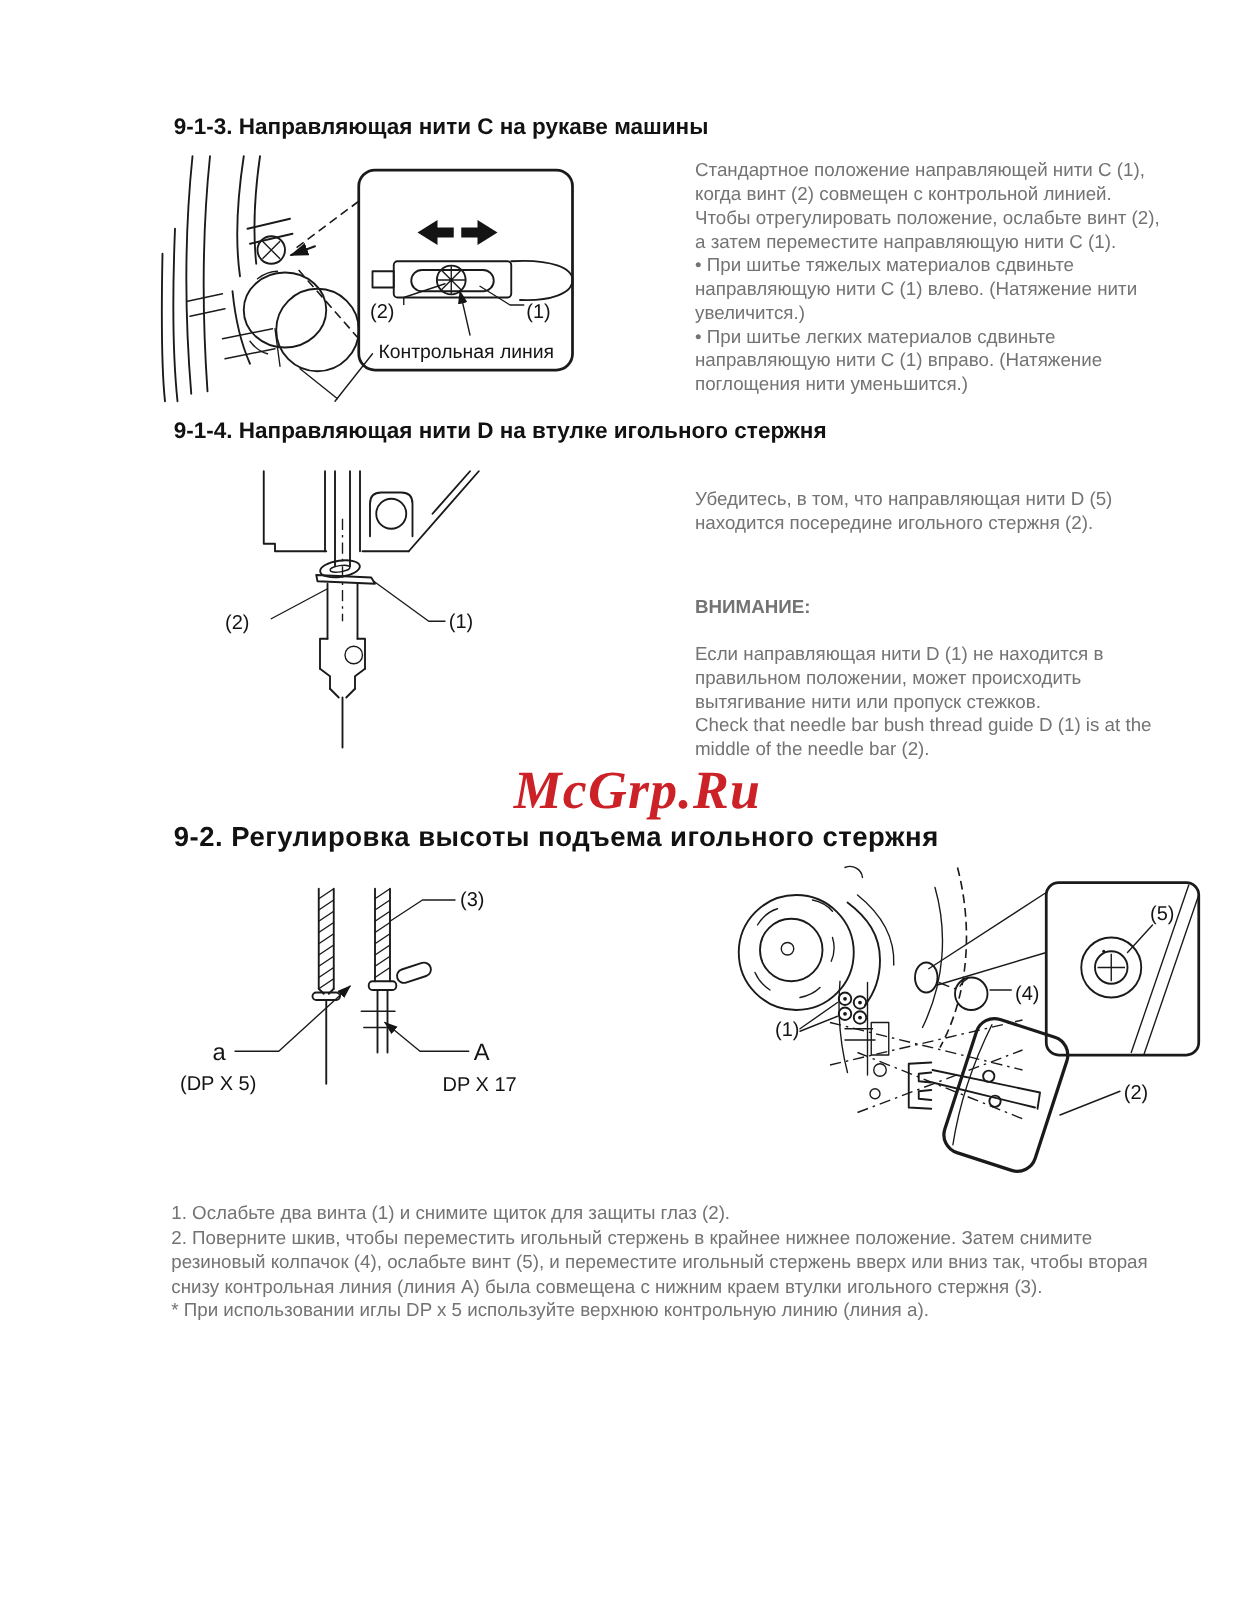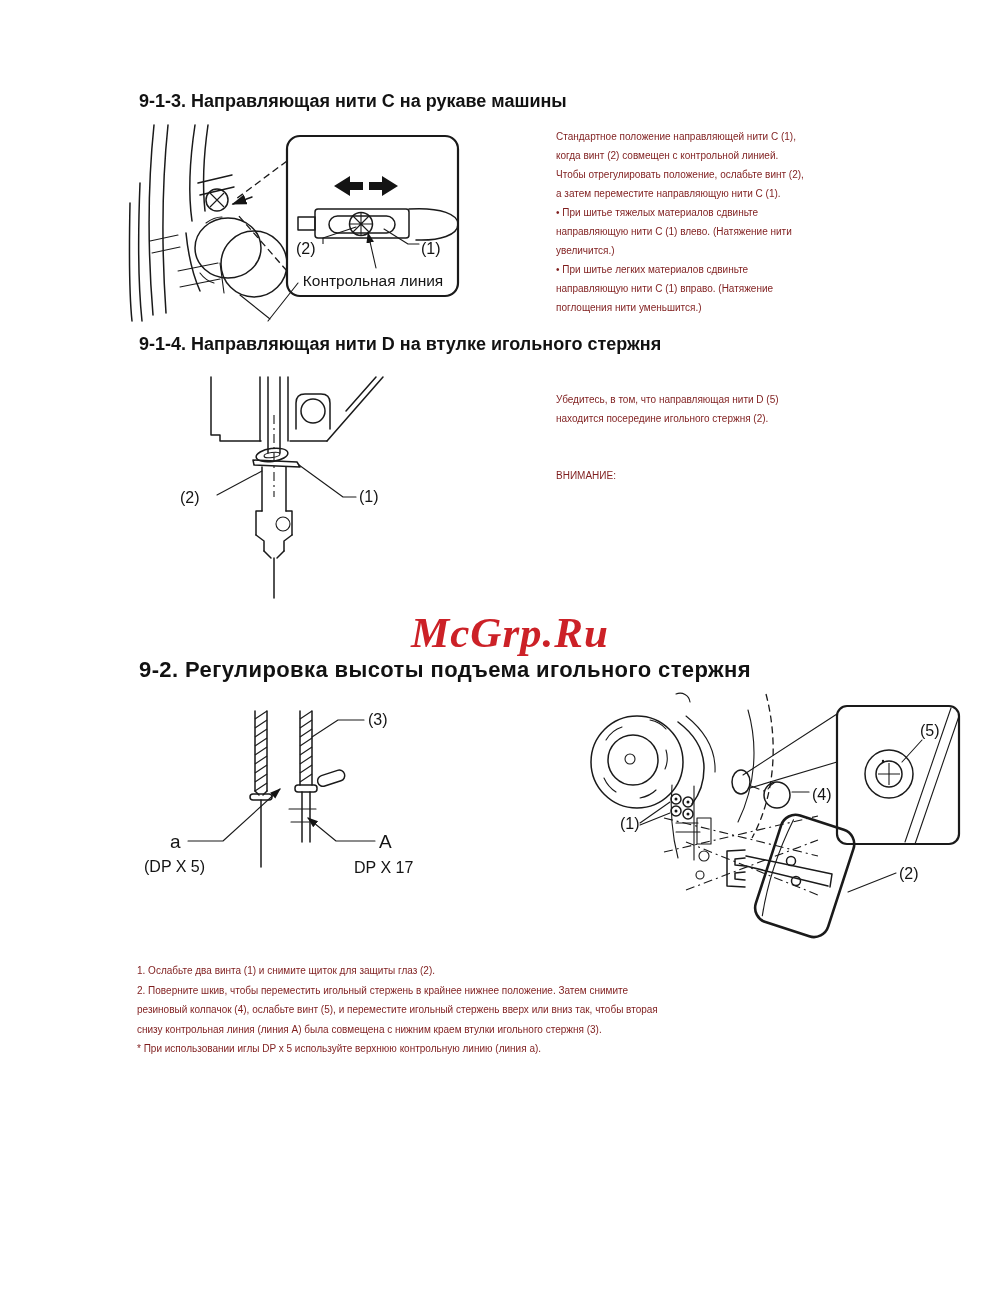--- a/index.html
+++ b/index.html
@@ -2,24 +2,24 @@
 <html style="--logo-color: #cc2127;"><head>
 <meta charset="utf-8">
 <style>
   html,body{margin:0;padding:0;background:#fff;}
   .page{position:relative;width:1000px;height:1294px;background:#ffffff;
         font-family:"Liberation Sans",sans-serif;color:#141414;overflow:hidden;border-radius:18px;}
   .h{position:absolute;margin:0;font-weight:700;color:#121212;white-space:nowrap;}
   .h913{left:139px;top:91px;font-size:18px;}
   .h914{left:139px;top:334px;font-size:18px;text-align:right;}
   .h92{left:139px;top:657px;font-size:22px;letter-spacing:.4px;}
-  .prose{position:absolute;font-size:10px;line-height:19px;white-space:pre-line;color:#7f1d1d;}
+  .prose{position:absolute;font-size:15px;line-height:19px;white-space:pre-line;color:#737373;}
   .t913{left:556px;top:127px;width:415px;}
   .t914{left:556px;top:371px;width:425px;}
-  .warn{font-weight:400;margin-top:19px;}
+  .warn{font-weight:700;margin-top:29px;}
   .steps{left:137px;top:919px;width:805px;line-height:19.5px;margin-top:42px;}
   .logo{position:absolute;left:395px;top:609px;width:230px;text-align:center;
         font-family:"Liberation Serif",serif;font-style:italic;font-weight:700;
         font-size:43px;line-height:1.1;color:var(--logo-color,#cc2127);letter-spacing:1px;}
   svg{position:absolute;overflow:visible;}
   .d1{left:120px;top:123px;} .d2{left:150px;top:365px;}
   .d3{left:130px;top:697px;} .d4{left:580px;top:690px;}
   .ln{fill:none;stroke:#1a1a1a;stroke-width:1.5;stroke-linecap:round;stroke-linejoin:round;}
   .ln2{fill:none;stroke:#1a1a1a;stroke-width:2.2;stroke-linejoin:round;}
   .ln3{fill:none;stroke:#1a1a1a;stroke-width:2.6;stroke-linejoin:round;}
@@ -124,20 +124,25 @@
     <path class="ln thin" d="M67,130 L112,106"></path>
     <path class="ln thin" d="M206,132 H193 L149,100"></path>
     <text x="30" y="138">(2)</text>
     <text x="209" y="137">(1)</text>
   </svg>
 
   <div class="prose t914">
     <div>Убедитесь, в том, что направляющая нити D (5)
 находится посередине игольного стержня (2).</div>
     <div class="warn">ВНИМАНИЕ:</div>
+    <div>Если направляющая нити D (1) не находится в
+правильном положении, может происходить
+вытягивание нити или пропуск стежков.
+Check that needle bar bush thread guide D (1) is at the
+middle of the needle bar (2).</div>
   </div>
 
   <div class="logo">McGrp.Ru</div>
 
   <h2 class="h h92">9-2. Регулировка высоты подъема игольного стержня</h2>
 
   <svg class="d3" width="330" height="195" viewBox="0 0 330 195">
     <defs>
       <marker id="arr3" markerWidth="11" markerHeight="9" refX="9" refY="3.5" orient="auto">
         <path d="M0,0 L10,3.5 L0,7 Z" fill="#141414"></path>

